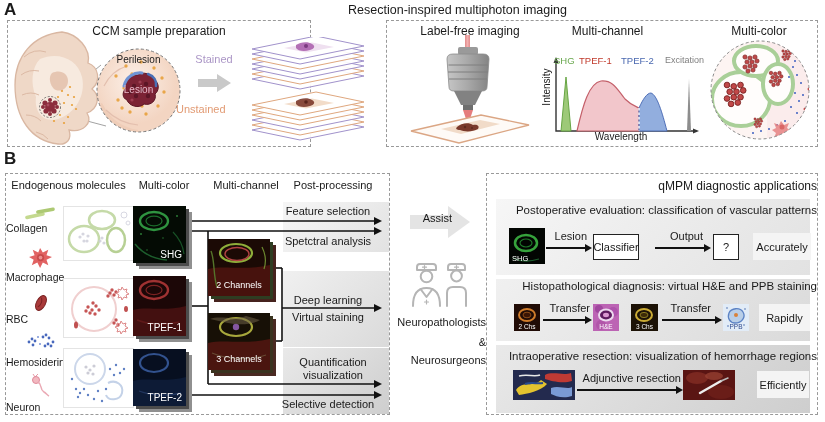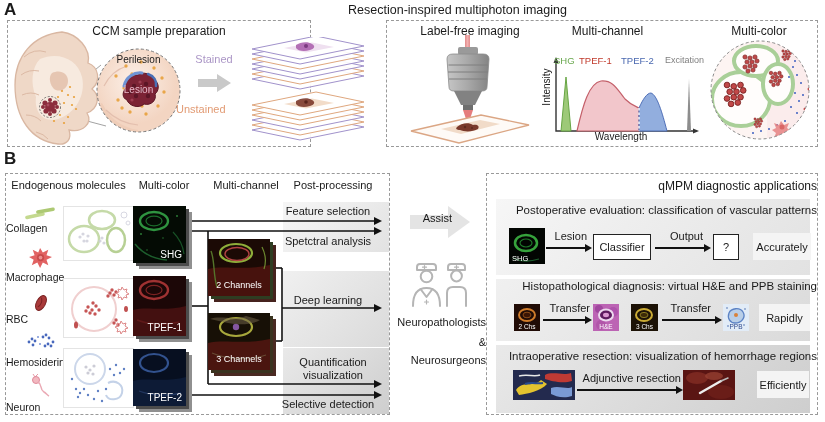--- a/index.html
+++ b/index.html
@@ -516,20 +516,21 @@
         <path d="M2,6 C12,2 26,8 38,3 L52,7 C44,12 30,12 20,10 Z" fill="#6e6148" opacity=".55"></path>
         <path d="M0,30 C16,26 36,32 62,26 L62,57 L0,57 Z" fill="#4a150f"></path>
         <path d="M4,40 C18,46 40,48 58,42" stroke="#7a6a4a" stroke-width="1.2" fill="none" opacity=".6"></path>
       </svg>
       <div class="chlbl">3 Channels</div>
     </div>
 
     <div class="ptxt" style="left:266px;top:31px;width:112px">Feature selection</div>
     <div class="ptxt" style="left:266px;top:61px;width:112px">Spetctral analysis</div>
     <div class="ptxt" style="left:266px;top:120px;width:112px">Deep learning</div>
+    <div class="ptxt" style="left:266px;top:137px;width:112px">Virtual staining</div>
     <div class="ptxt" style="left:286px;top:182px;width:82px">Quantification visualization</div>
     <div class="ptxt" style="left:266px;top:224px;width:112px">Selective detection</div>
   </div>
 
   <svg class="abs" style="left:410px;top:204px;width:62px;height:36px" viewBox="0 0 62 36">
     <polygon points="0,11 38,11 38,2 60,18 38,34 38,25 0,25" fill="#e4e4e4"></polygon>
   </svg>
   <div class="flowlbl" style="left:406px;top:212px;width:46px">Assist</div>
 
   <svg class="abs" style="left:409px;top:261px;width:66px;height:46px" viewBox="0 0 66 46">
@@ -562,21 +563,21 @@
       <svg viewBox="0 0 36 36">
         <rect width="36" height="36" fill="#020502"></rect>
         <ellipse cx="17" cy="15" rx="11" ry="8" fill="none" stroke="#36a23c" stroke-width="2.5"></ellipse>
         <ellipse cx="17" cy="15" rx="6" ry="4" fill="none" stroke="#1e7a2a" stroke-width="1.2"></ellipse>
         <path d="M4,30 C10,33 20,34 30,31" stroke="#1d5e2d" stroke-width="1.2" fill="none"></path>
       </svg>
       <div class="thlbl" style="left:3px;right:auto;font-size:7.5px">SHG</div>
     </div>
     <div class="flowlbl" style="left:58px;top:56px;width:42px">Lesion</div>
     <div class="arr" style="left:59px;top:73px;width:40px"></div>
-    <div class="wbox" style="left:106px;top:60px;width:58px;height:26px">Classifier</div>
+    <div class="wbox" style="left:106px;top:60px;width:46px;height:26px">Classifier</div>
     <div class="flowlbl" style="left:170px;top:56px;width:46px">Output</div>
     <div class="arr" style="left:168px;top:73px;width:50px"></div>
     <div class="wbox" style="left:226px;top:60px;width:26px;height:26px">?</div>
     <div class="chip" style="left:266px;top:59px;width:58px;height:27px">Accurately</div>
 
     <div class="rowhead" style="top:106px">Histopathological diagnosis: virtual H&amp;E and PPB staining</div>
     <div class="thumb" style="left:27px;top:130px;width:26px;height:27px">
       <svg viewBox="0 0 26 27">
         <rect width="26" height="27" fill="#200b05"></rect>
         <ellipse cx="13" cy="11" rx="8" ry="6" fill="none" stroke="#cf7c2b" stroke-width="2"></ellipse>

